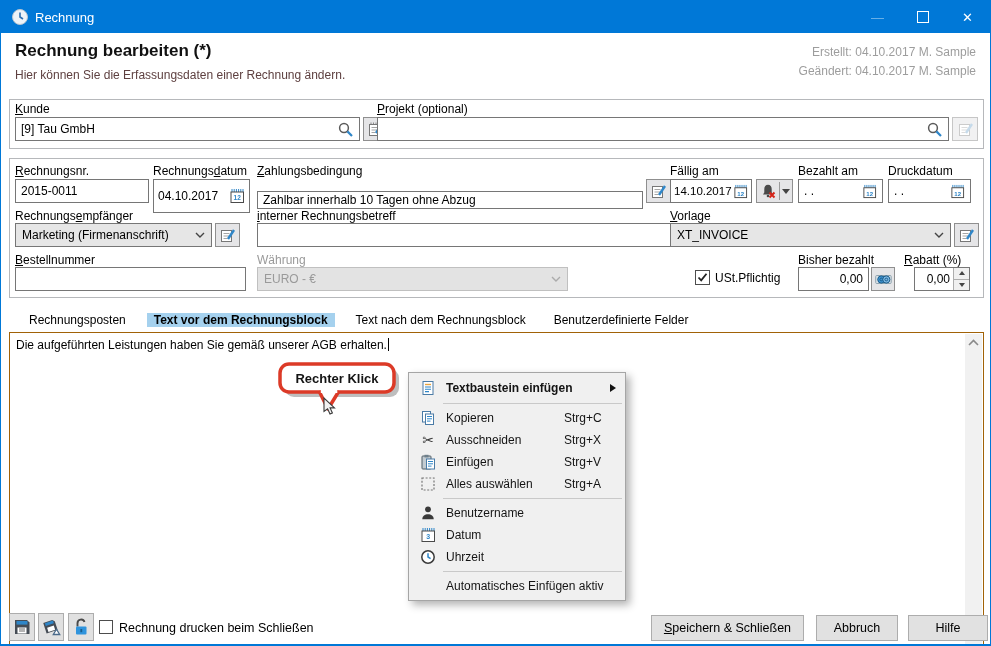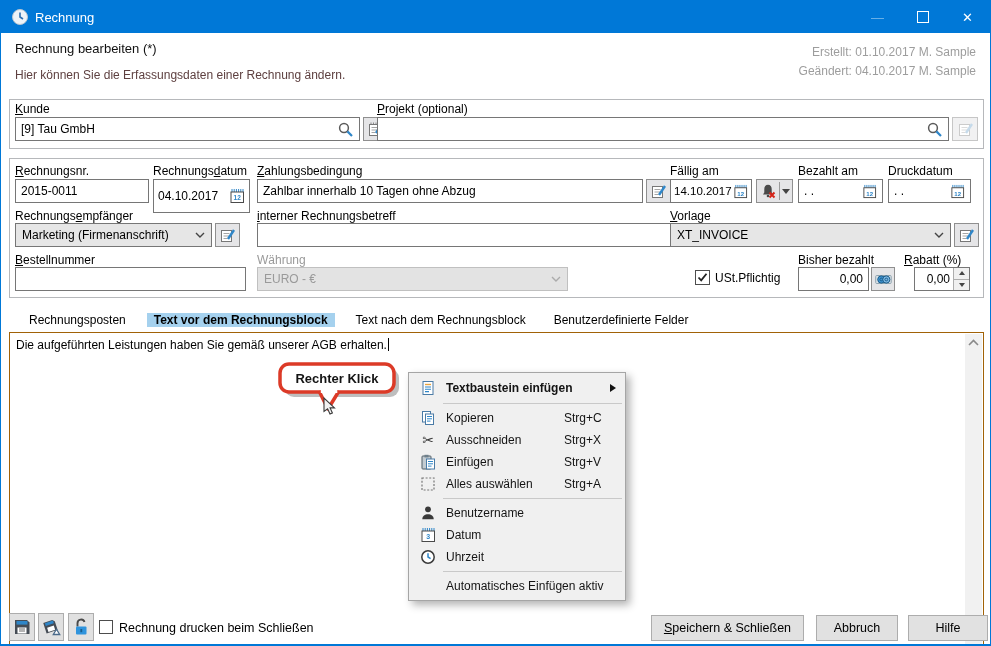--- a/index.html
+++ b/index.html
@@ -6,21 +6,21 @@
   .window{position:relative;width:991px;height:646px;background:#fff;border:1px solid #0078d7;border-bottom:2px solid #0078d7;box-sizing:border-box;overflow:hidden;}
   .abs{position:absolute;box-sizing:border-box;}
   
   .titlebar{left:0;top:0;width:100%;height:32px;background:#0078d7;display:flex;align-items:center;}
   .tb-title{color:#fff;font-size:13px;margin-left:8px;}
   .tb-controls{margin-left:auto;display:flex;height:32px;}
   .tb-btn{width:45px;height:32px;display:flex;align-items:center;justify-content:center;color:#fff;font-size:13px;}
   .tb-min{opacity:.45;}
   .maxbox{width:10px;height:10px;border:1px solid #fff;}
   
-  .h-title{font-size:13px;font-weight:normal;color:#111;}
+  .h-title{font-size:17px;font-weight:bold;color:#111;}
   .h-sub{font-size:12px;color:#5e4040;}
   .h-meta{font-size:12px;color:#9d9d9d;text-align:right;}
   
   .groupbox{border:1px solid #b6b8bb;background:#fff;}
   .lbl{font-size:12px;color:#000;white-space:nowrap;}
   .lbl-dis{color:#9a9a9a;}
   .inp{border:1px solid #767676;background:#fff;font-size:12px;color:#000;display:flex;align-items:center;padding:0 5px;white-space:nowrap;overflow:hidden;}
   .combo{border:1px solid #767676;background:#e6e6e6;font-size:12px;color:#000;display:flex;align-items:center;padding:0 6px;white-space:nowrap;}
   .combo-dis{background:#e3e3e3;border-color:#c0c0c0;color:#9a9a9a;}
   .gbtn{border:1px solid #8f8f8f;background:#e5e5e7;display:flex;align-items:center;justify-content:center;}
@@ -72,21 +72,21 @@
       <div class="tb-btn tb-min">—</div>
       <div class="tb-btn">
           <span class="maxbox"></span>
         </div>
       <div class="tb-btn">✕</div>
     </div>
   </div>
 
   <div class="abs h-title" style="left:14px;top:40px">Rechnung bearbeiten (*)</div>
   <div class="abs h-sub" style="left:14px;top:67px">Hier können Sie die Erfassungsdaten einer Rechnung ändern.</div>
-  <div class="abs h-meta" style="right:14px;top:44px">Erstellt: 01.10.2017 M. Sample</div>
+  <div class="abs h-meta" style="right:14px;top:44px">Erstellt: 04.10.2017 M. Sample</div>
   <div class="abs h-meta" style="right:14px;top:63px">Geändert: 04.10.2017 M. Sample</div>
 
   <div class="abs groupbox" style="left:8px;top:98px;width:975px;height:50px"></div>
   <div class="abs lbl" style="left:14px;top:101px"><span></span><u>K</u><span>unde</span></div>
   <div class="abs inp" style="left:14px;top:116px;width:345px;height:24px">
     <span>[9] Tau GmbH</span>
     <svg class="ico-right" width="17" height="17" viewBox="0 0 17 17">
       <circle cx="7" cy="7" r="4.4" fill="none" stroke="#5a5a5a" stroke-width="1.5"></circle>
       <line x1="10.4" y1="10.4" x2="15" y2="15" stroke="#2f86c8" stroke-width="2.2"></line>
     </svg>
@@ -128,21 +128,21 @@
       <span>2015-0011</span>
     </div>
   <div class="abs inp" style="left:152px;top:178px;width:97px;height:24px;padding:16px 4px">
     <span>04.10.2017</span>
     <svg class="ico-right" width="16" height="16" viewBox="0 0 16 16">
       <path d="M3 1v3M5.2 1v3M7.4 1v3M9.6 1v3M11.8 1v3M14 1v3" stroke="#2f86c8" stroke-width="1"></path>
       <rect x="2" y="4" width="12.5" height="10.5" fill="#fff" stroke="#4a4a4a"></rect>
       <text x="8.2" y="12.4" font-size="6.5" font-weight="bold" fill="#2f86c8" text-anchor="middle">12</text>
     </svg>
   </div>
-  <div class="abs inp" style="left:256px;top:178px;width:386px;height:24px">
+  <div class="abs inp" style="left:256px;top:190px;width:386px;height:18px">
       <span>Zahlbar innerhalb 10 Tagen ohne Abzug</span>
     </div>
   <div class="abs gbtn" style="left:645px;top:178px;width:25px;height:24px">
     <svg width="17" height="17" viewBox="0 0 17 17">
       <rect x="2.5" y="3.5" width="10" height="11" fill="#fff" stroke="#777"></rect>
       <path d="M4.5 6.5h6M4.5 9h6M4.5 11.5h4" stroke="#a5a5a5" stroke-width="1"></path>
       <line x1="15" y1="3" x2="9" y2="12" stroke="#2f86c8" stroke-width="2.4"></line>
     </svg>
   </div>
   <div class="abs inp" style="left:669px;top:178px;width:82px;height:24px;padding:0 3px;font-size:11.5px">

